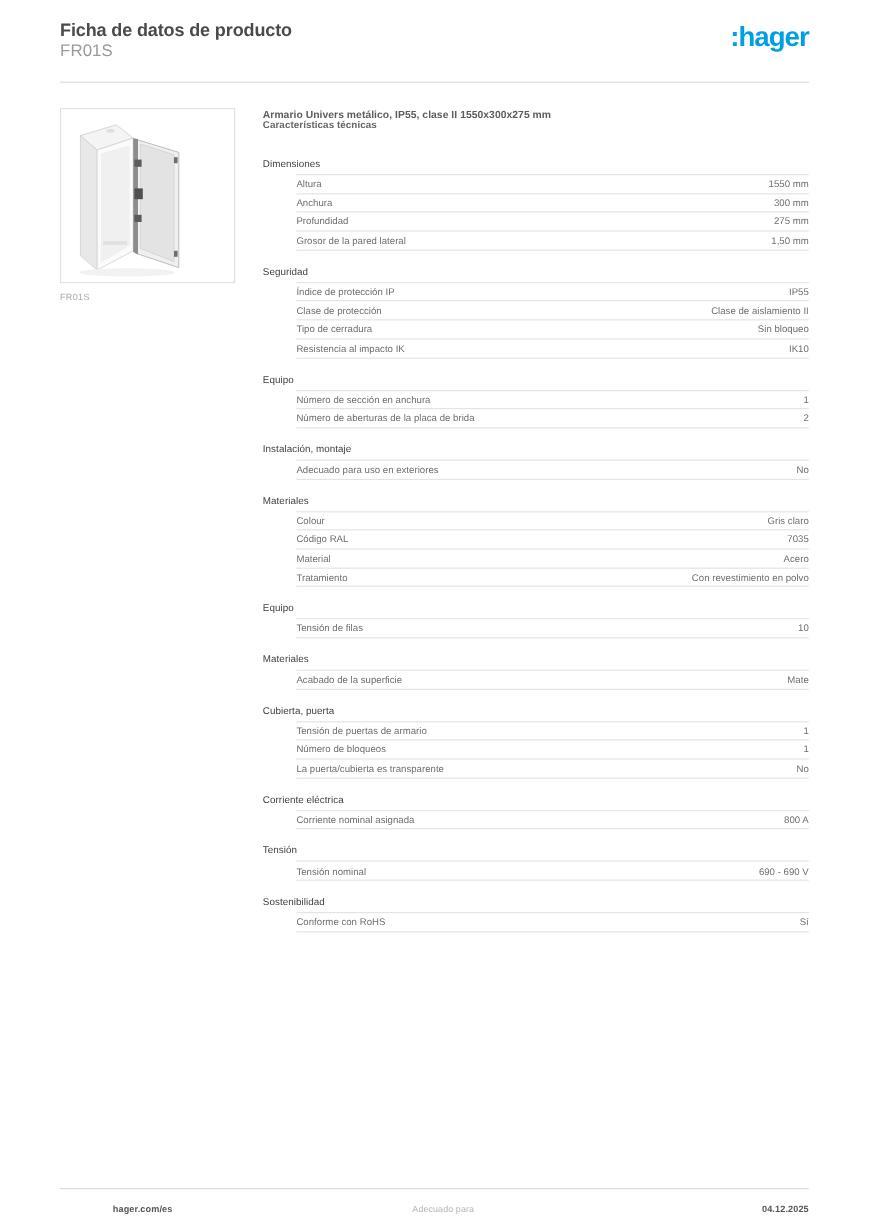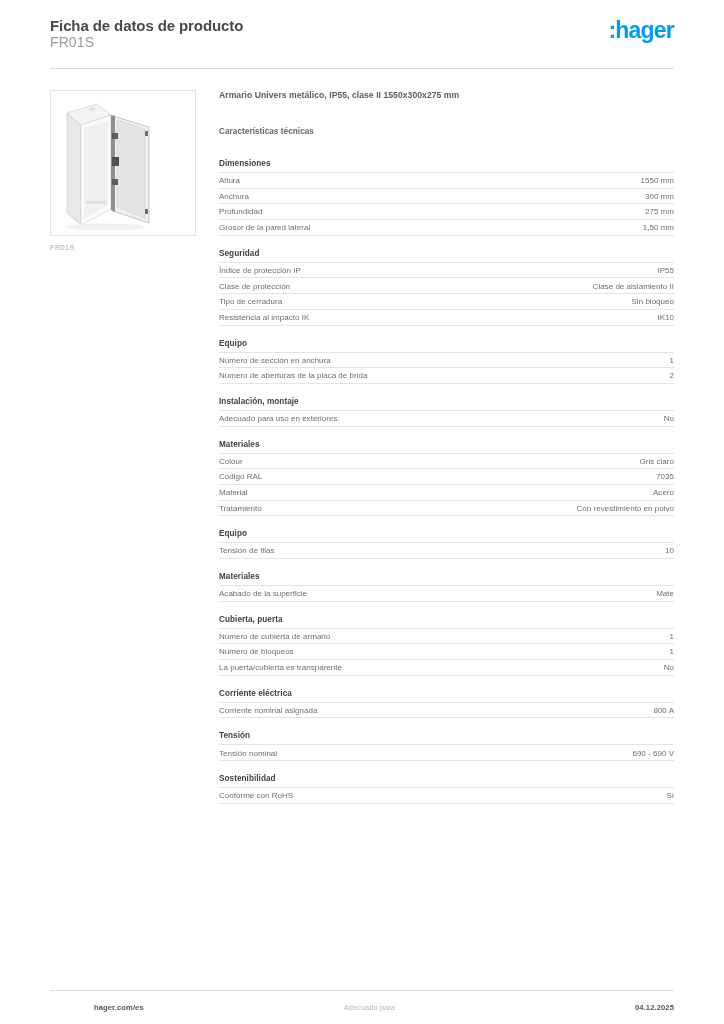--- a/index.html
+++ b/index.html
@@ -84,45 +84,45 @@
   .content {
     position: absolute;
     left: 219px; top: 90px;
     width: 455px;
   }
   .product-name {
     font-size: 8.6px;
     font-weight: bold;
     color: #5c5c5c;
     letter-spacing: 0.05px;
-    margin-bottom: 27px;
   }
   .tech-heading {
     font-size: 8.2px;
     font-weight: bold;
     color: #666666;
     letter-spacing: 0.05px;
     margin-bottom: 23px;
   }
 
   .section { margin-bottom: 13px; }
   .section-title {
     font-size: 8.2px;
-    font-weight: bold;
+    font-weight: normal;
     color: #3f3f3f;
     letter-spacing: 0.05px;
     padding-bottom: 4px;
   }
   .spec-row {
     display: flex;
     justify-content: space-between;
     align-items: flex-start;
     border-top: 1px solid #e4e4e4;
     padding: 3.1px 0 2.6px 0;
     min-height: 14px;
+    margin-left: 28px;
   }
   .spec-row:last-child { border-bottom: 1px solid #e4e4e4; }
   .spec-label {
     font-size: 8px;
     color: #6e6e6e;
     letter-spacing: 0.02px;
     white-space: nowrap;
   }
   .spec-value {
     font-size: 8px;
@@ -309,21 +309,21 @@
         <div class="section">
           <div class="section-title">Materiales</div>
           <div class="spec-row">
             <div class="spec-label">Acabado de la superficie</div>
             <div class="spec-value">Mate</div>
           </div>
         </div>
         <div class="section">
           <div class="section-title">Cubierta, puerta</div>
           <div class="spec-row">
-            <div class="spec-label">Número de cubierta de armario</div>
+            <div class="spec-label">Tensión de puertas de armario</div>
             <div class="spec-value">1</div>
           </div>
           <div class="spec-row">
             <div class="spec-label">Número de bloqueos</div>
             <div class="spec-value">1</div>
           </div>
           <div class="spec-row">
             <div class="spec-label">La puerta/cubierta es transparente</div>
             <div class="spec-value">No</div>
           </div>

